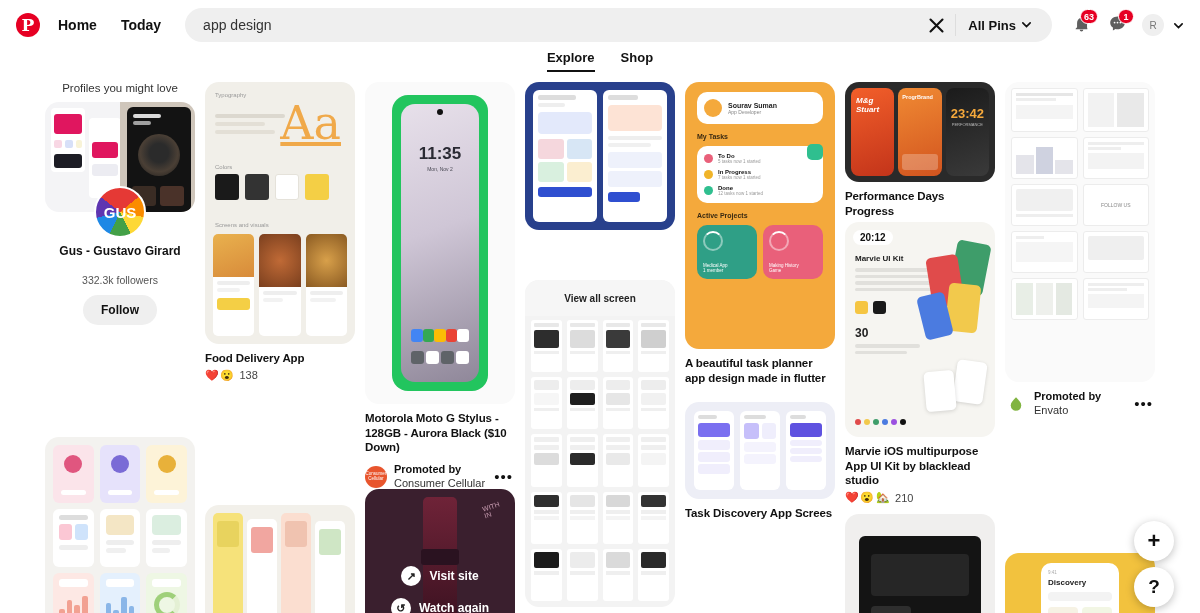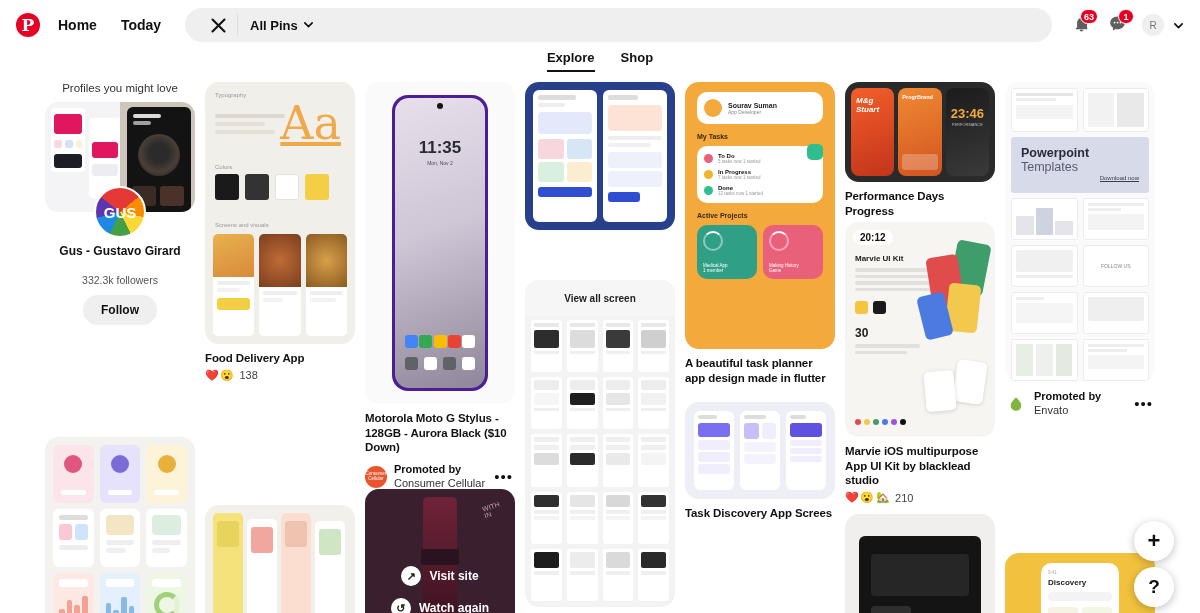--- a/index.html
+++ b/index.html
@@ -177,20 +177,21 @@
 </style>
 </head>
 <body>
 
 <div class="header">
   <div class="pin-logo">P</div>
   <div class="nav-link">Home</div>
   <div class="nav-link">Today</div>
 
   <div class="searchbar">
+    <input class="search-input" type="text" value="app design" style="">
     <div class="clear-x">
       <svg width="15" height="15" viewBox="0 0 15 15" aria-hidden="true">
         <path d="M1.5 1.5 L13.5 13.5 M13.5 1.5 L1.5 13.5" stroke="#111" stroke-width="2.1" stroke-linecap="round"></path>
       </svg>
     </div>
     <div class="divider-v"></div>
     <div class="allpins">
       <span>All Pins</span>
       <span>
         <svg width="11" height="11" viewBox="0 0 12 12">
@@ -385,21 +386,21 @@
         <div style="position:absolute;left:80px;top:16px;width:22px;height:26px;background:#f0c3b0;border-radius:3px;"></div>
         <div style="position:absolute;left:114px;top:24px;width:22px;height:26px;background:#cfe6c5;border-radius:3px;"></div>
 
       </div>
     </div>
   </div>
 
   <div class="col" style="left:365px;">
     <div class="card" style="top:0;">
       <div class="thumb" style="height:322px;background:#fafafa;position:relative;display:flex;align-items:center;justify-content:center;">
-        <div style="width:96px;height:296px;border-radius:16px;background:#4c1d95;padding:3px;">
+        <div style="width:96px;height:296px;border-radius:16px;background:#22c55e;padding:9px;">
           <div style="width:100%;height:100%;border-radius:14px;background:linear-gradient(160deg,#e7e0ea,#cfc6d6 45%,#8f8799);position:relative;overflow:hidden;">
             <div style="position:absolute;left:50%;top:5px;transform:translateX(-50%);width:6px;height:6px;border-radius:50%;background:#111;"></div>
             <div style="position:absolute;left:0;right:0;top:40px;text-align:center;font-size:17px;font-weight:bold;color:#2a2a33;">11:35</div>
             <div style="position:absolute;left:0;right:0;top:62px;text-align:center;font-size:5px;color:#4a4a55;">Mon, Nov 2</div>
             <div style="position:absolute;left:10px;right:10px;bottom:40px;display:flex;justify-content:space-between;">
               <div style="width:13px;height:13px;border-radius:3px;background:#4285f4;"></div>
               <div style="width:13px;height:13px;border-radius:3px;background:#34a853;"></div>
               <div style="width:13px;height:13px;border-radius:3px;background:#fbbc05;"></div>
               <div style="width:13px;height:13px;border-radius:3px;background:#ea4335;"></div>
               <div style="width:13px;height:13px;border-radius:3px;background:#fff;"></div>
@@ -667,21 +668,21 @@
     <div class="card" style="top:0;">
       <div class="thumb" style="height:100px;background:#2a2a2a;display:flex;gap:4px;padding:6px;">
         <div style="flex:1;border-radius:8px;background:linear-gradient(160deg,#f25f2a,#c3341a);position:relative;">
           <div style="position:absolute;left:5px;top:8px;font-size:8px;font-weight:bold;color:#fff;font-style:italic;">M&amp;g<br>Stuart</div>
         </div>
         <div style="flex:1;border-radius:8px;background:linear-gradient(160deg,#f08a33,#d2541f);position:relative;">
           <div style="position:absolute;left:4px;top:6px;font-size:5.5px;font-weight:bold;color:#fff;">ProgrBrand</div>
           <div style="position:absolute;left:4px;bottom:6px;right:4px;height:16px;background:rgba(255,255,255,.25);border-radius:3px;"></div>
         </div>
         <div style="flex:1;border-radius:8px;background:linear-gradient(160deg,#1b1b1b,#3a3a3a);position:relative;">
-          <div style="position:absolute;left:0;right:0;top:18px;text-align:center;font-size:13px;font-weight:bold;color:#f6a93c;">23:46</div>
+          <div style="position:absolute;left:0;right:0;top:18px;text-align:center;font-size:13px;font-weight:bold;color:#f6a93c;">23:42</div>
           <div style="position:absolute;left:0;right:0;top:34px;text-align:center;font-size:4px;color:#bbb;">PERFORMANCE</div>
         </div>
       </div>
       <div class="cap">Performance Days Progress</div>
     </div>
 
     <div class="card" style="top:140px;">
       <div class="thumb" style="height:215px;background:#f6f5f1;position:relative;padding:10px;">
         <div class="vbadge">20:12</div>
         <div style="margin-top:22px;font-size:8px;font-weight:bold;color:#222;">Marvie UI Kit</div>
@@ -739,25 +740,20 @@
           <div style="flex:1;background:#fff;border:1px solid #ececec;border-radius:3px;padding:4px;">
               <div style="height:3px;background:#e6e6e6;"></div>
               <div style="height:3px;background:#eee;margin-top:2px;width:70%;"></div>
               <div style="height:14px;background:#f4f4f4;margin-top:4px;"></div>
             </div>
           <div style="flex:1;background:#fff;border:1px solid #ececec;border-radius:3px;padding:4px;display:flex;gap:3px;">
               <div style="flex:1;background:#f2f2f2;"></div>
               <div style="flex:1;background:#e9e9e9;"></div>
             </div>
         </div>
-        <div style="height:56px;background:#d7dae9;border-radius:3px;margin-top:5px;padding:9px 10px;position:relative;">
-          <div style="font-size:12.5px;font-weight:bold;color:#2b2b3c;line-height:1.12;">Powerpoint</div>
-          <div style="font-size:12.5px;color:#5b5b70;line-height:1.12;">Templates</div>
-          <div style="position:absolute;right:10px;bottom:11px;font-size:6px;color:#3d3d50;border-bottom:1px solid #3d3d50;">Download now</div>
-        </div>
         <div style="display:flex;gap:5px;height:42px;margin-top:5px;">
           <div style="flex:1;background:#fff;border:1px solid #ececec;border-radius:3px;padding:4px;display:flex;gap:2px;align-items:flex-end;">
               <div style="flex:1;height:60%;background:#e4e4ea;"></div>
               <div style="flex:1;height:85%;background:#cfd2e0;"></div>
               <div style="flex:1;height:45%;background:#e4e4ea;"></div>
             </div>
           <div style="flex:1;background:#fff;border:1px solid #ececec;border-radius:3px;padding:4px;">
               <div style="height:3px;background:#eee;"></div>
               <div style="height:3px;background:#eee;margin-top:2px;width:60%;"></div>
               <div style="height:16px;background:#f3f3f3;margin-top:3px;"></div>

